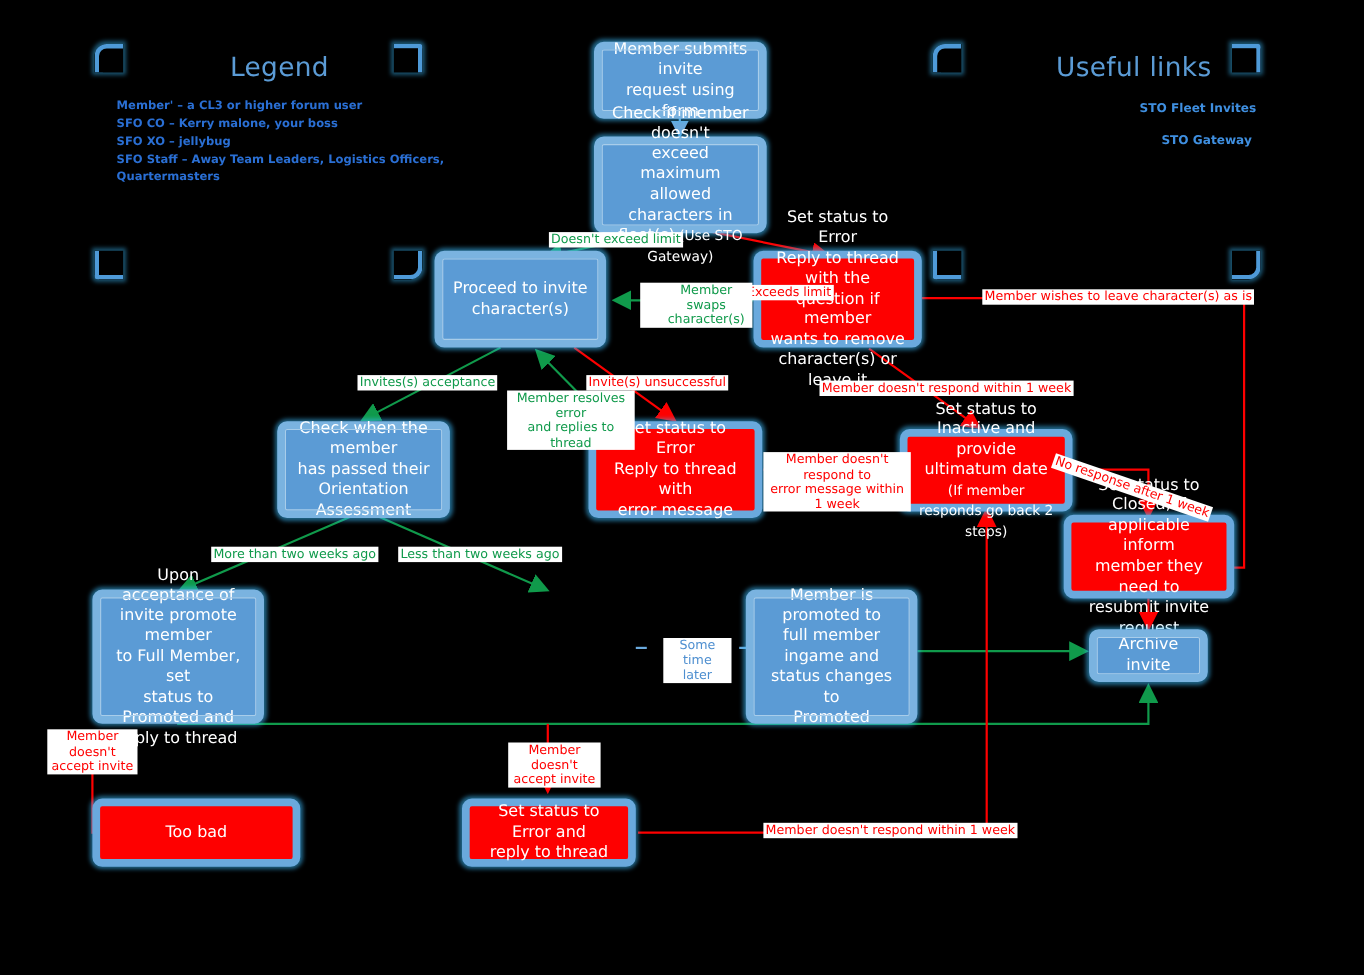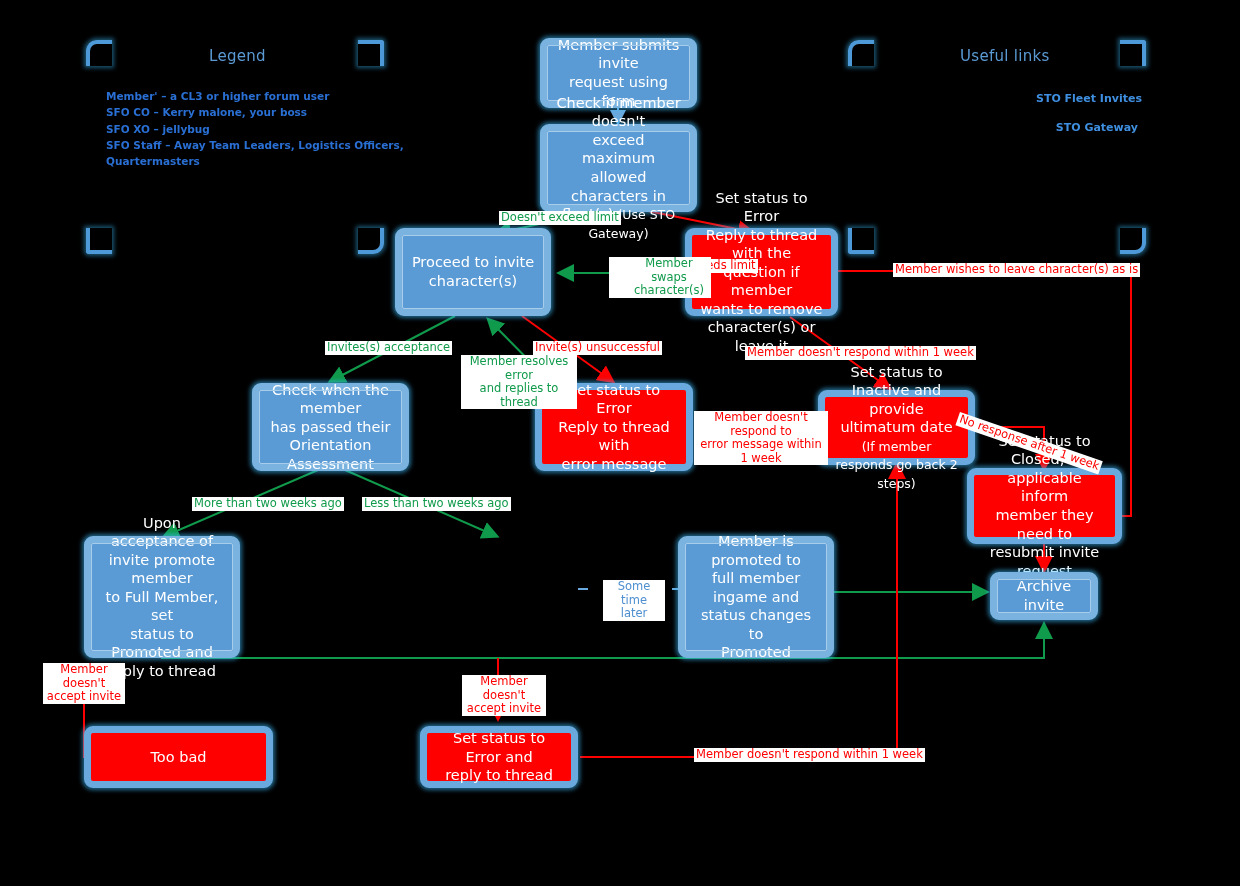--- a/index.html
+++ b/index.html
@@ -75,21 +75,21 @@
   .elabel.blue  { color: #4e8fd0; }
   .elabel.rot {
     transform: rotate(19deg);
     transform-origin: left top;
   }
 
   
   .heading {
     position: absolute;
     color: #5b9bd5;
-    font-size: 15px;
+    font-size: 24px;
     letter-spacing: .3px;
     z-index: 5;
   }
   .legend-body {
     position: absolute;
     color: #2a6fd4;
     font-size: 10.5px;
     font-weight: bold;
     line-height: 1.55;
     white-space: pre-line;
@@ -298,21 +298,21 @@
 
   <div class="node red" style="left:420px; top:726px; width:158px; height:62px;">
     <span class="inner">Set status to Error and
 reply to thread</span>
   </div>
 
   <div class="elabel green" style="left:499px; top:211px;">Doesn't exceed limit</div>
 
   <div class="elabel red" style="left:677px; top:215px;margin-top:44px;">Exceeds limit</div>
 
-  <div class="elabel green" style="left:609px; top:257px; width:80px;padding-left:20px;">Member swaps
+  <div class="elabel green" style="left:582px; top:257px; width:80px;padding-left:20px;">Member swaps
 character(s)</div>
 
   <div class="elabel red" style="left:893px; top:263px;">Member wishes to leave character(s) as is</div>
 
   <div class="elabel green" style="left:325px; top:341px;">Invites(s) acceptance</div>
 
   <div class="elabel green" style="left:461px; top:355px; width:112px;">Member resolves error
 and replies to thread</div>
 
   <div class="elabel red" style="left:533px; top:341px;">Invite(s) unsuccessful</div>

